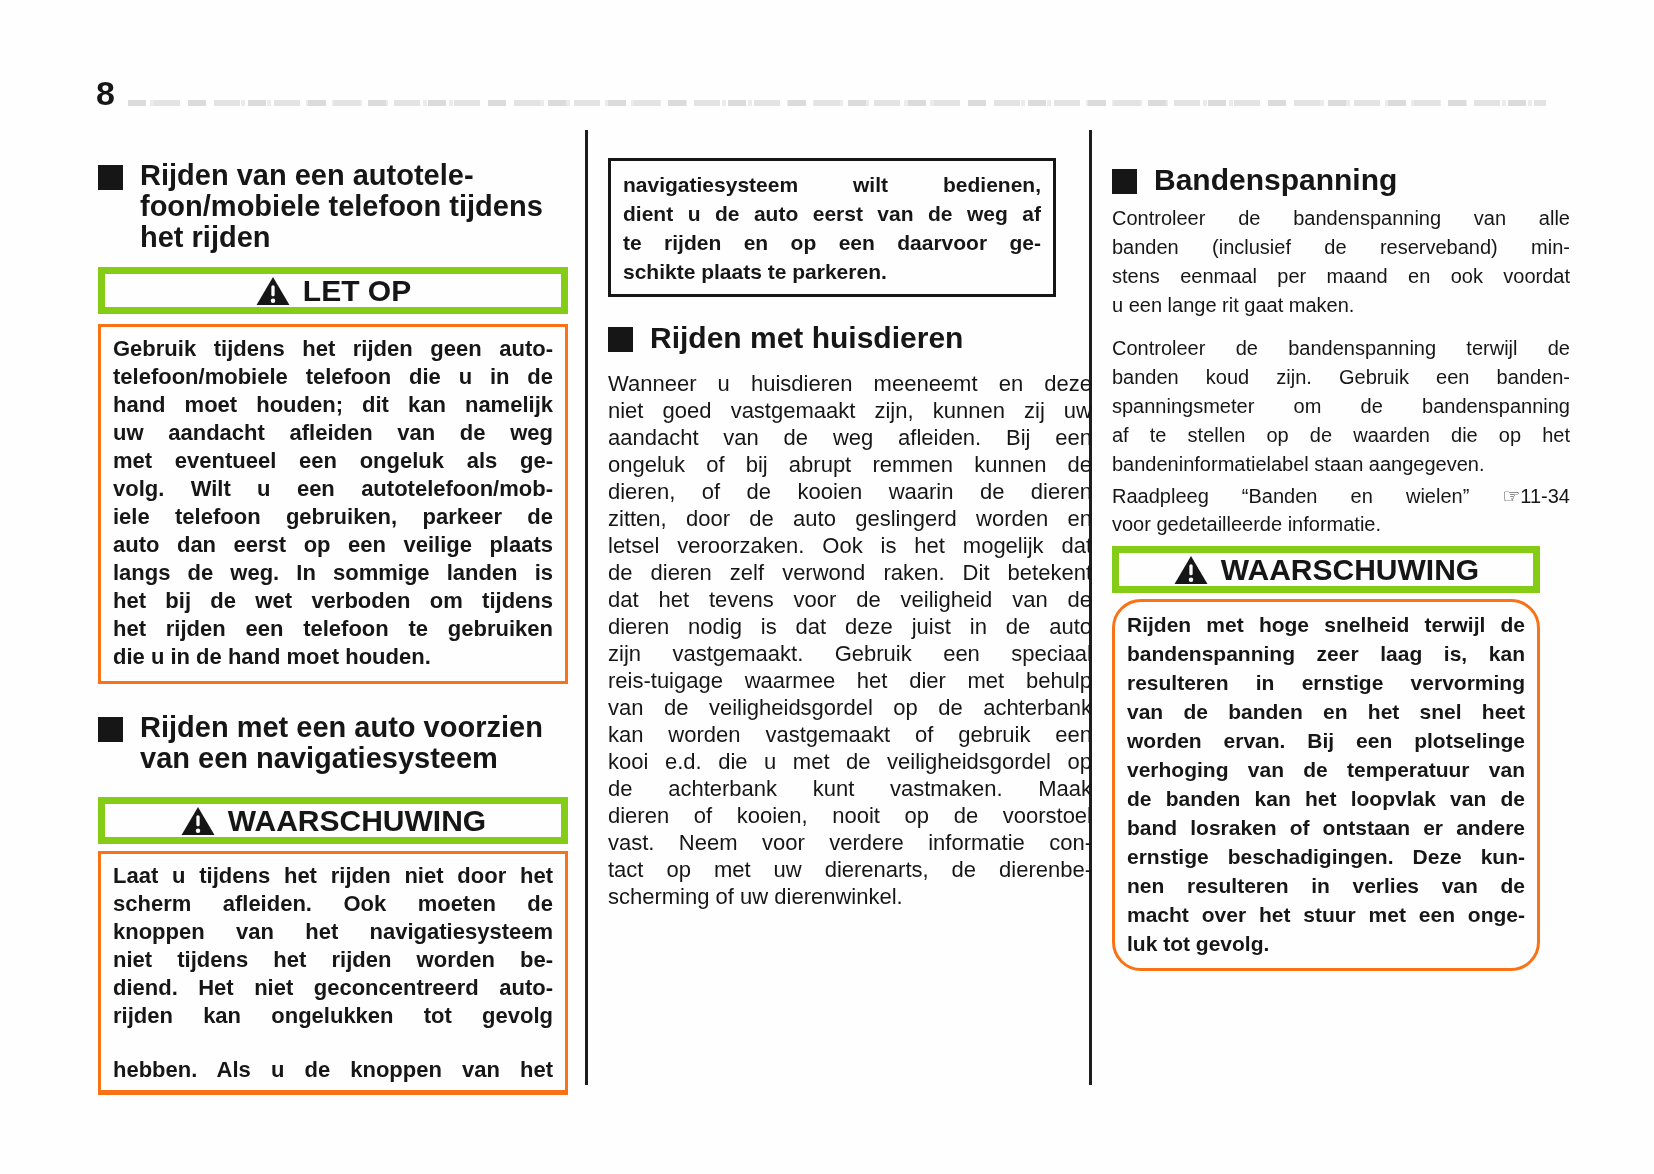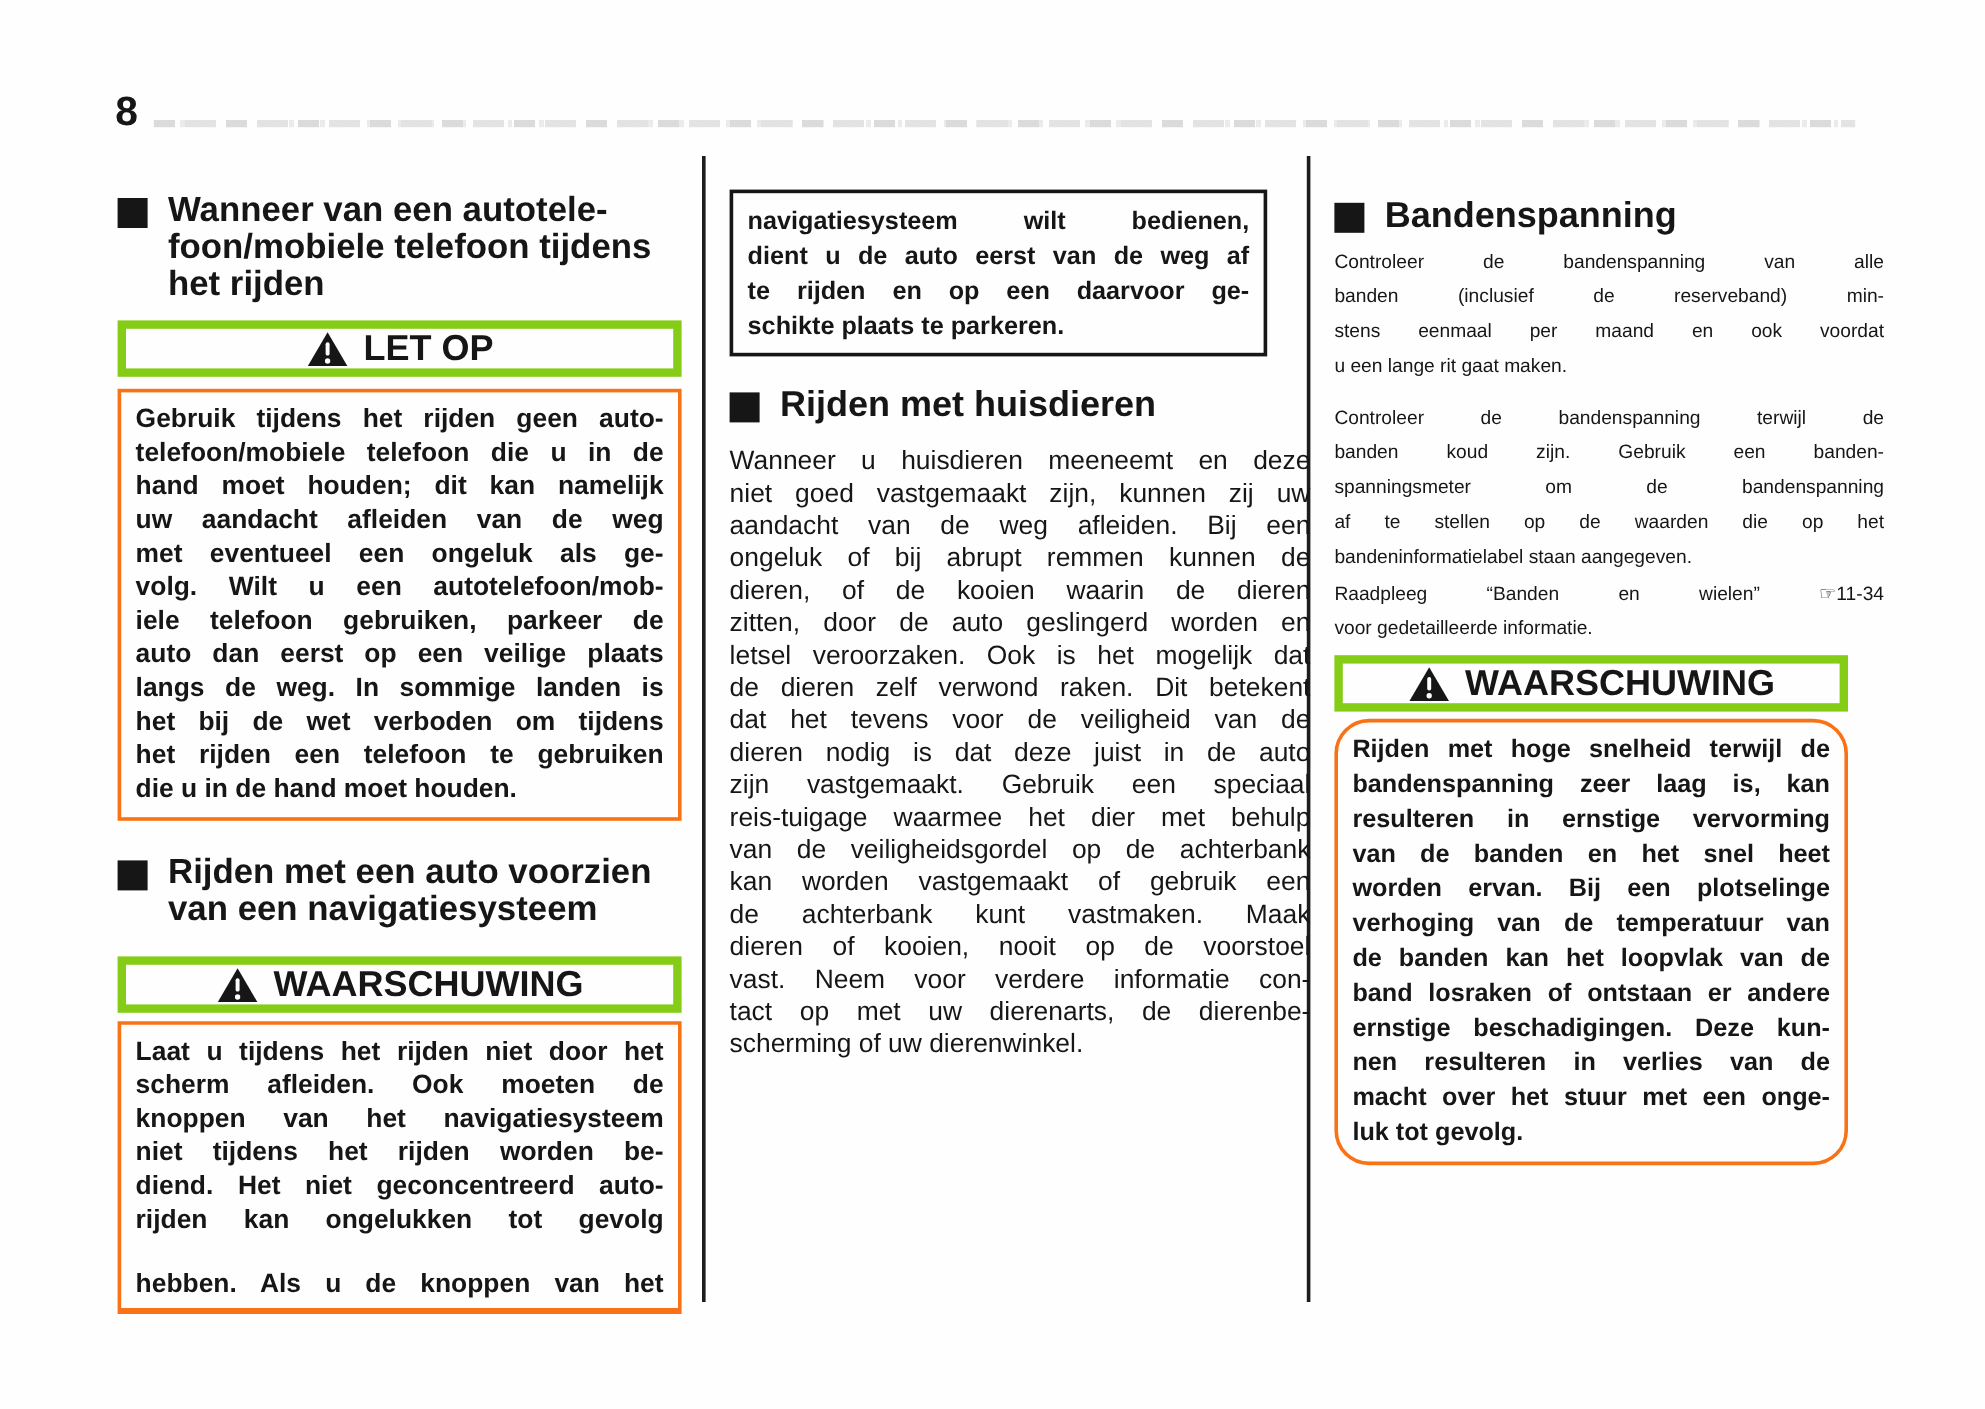--- a/index.html
+++ b/index.html
@@ -55,42 +55,42 @@
   .left-warning-body{border-bottom-width:5px;padding-bottom:6px;}
 
   
   .cont-box{
     box-sizing:border-box;border:3px solid #161616;width:448px;
     padding:9px 12px 8px;font-weight:bold;font-size:21px;line-height:29px;background:#fefefe;
   }
   .mid-body{font-size:22px;line-height:27px;width:484px;}
 
   
-  .para{font-size:16px;line-height:29px;width:458px;}
+  .para{font-size:20px;line-height:29px;width:458px;}
   .para-small{line-height:28px;}
   .right-warn-header{width:428px;}
   .right-warn-body{font-size:21px;line-height:29px;width:428px;}
 </style>
 </head>
 <body>
 
 <div class="page">
 
   <div class="page-number">8</div>
   <div class="header-rule"></div>
 
   <div class="divider divider-1"></div>
   <div class="divider divider-2"></div>
 
   <div class="col col-left">
 
     <div class="abs heading h-large" style="top:160px;">
       <span class="bullet"></span>
       <div class="heading-lines">
-          <div class="line">Wanneer van een autotele-</div>
+          <div class="line">Rijden van een autotele-</div>
           <div class="line">foon/mobiele telefoon tijdens</div>
           <div class="line">het rijden</div>
         </div>
     </div>
 
     <div class="abs alert-header" style="top:267px;width:470px;">
       <svg class="warn-tri" viewBox="0 0 36 32" aria-hidden="true">
         <path d="M18 1 L35 30 H1 Z" fill="#161616"></path>
         <rect x="16.3" y="9.5" width="3.4" height="11.5" rx="1.7" fill="#ffffff"></rect>
         <circle cx="18" cy="25.6" r="2.3" fill="#ffffff"></circle>
@@ -166,20 +166,21 @@
         <div class="line">dieren, of de kooien waarin de dieren</div>
         <div class="line">zitten, door de auto geslingerd worden en</div>
         <div class="line">letsel veroorzaken. Ook is het mogelijk dat</div>
         <div class="line">de dieren zelf verwond raken. Dit betekent</div>
         <div class="line">dat het tevens voor de veiligheid van de</div>
         <div class="line">dieren nodig is dat deze juist in de auto</div>
         <div class="line">zijn vastgemaakt. Gebruik een speciaal</div>
         <div class="line">reis-tuigage waarmee het dier met behulp</div>
         <div class="line">van de veiligheidsgordel op de achterbank</div>
         <div class="line">kan worden vastgemaakt of gebruik een</div>
+        <div class="line">kooi e.d. die u met de veiligheidsgordel op</div>
         <div class="line">de achterbank kunt vastmaken. Maak</div>
         <div class="line">dieren of kooien, nooit op de voorstoel</div>
         <div class="line">vast. Neem voor verdere informatie con-</div>
         <div class="line">tact op met uw dierenarts, de dierenbe-</div>
         <div class="line">scherming of uw dierenwinkel.</div>
       </div>
 
   </div>
 
   <div class="col col-right">

